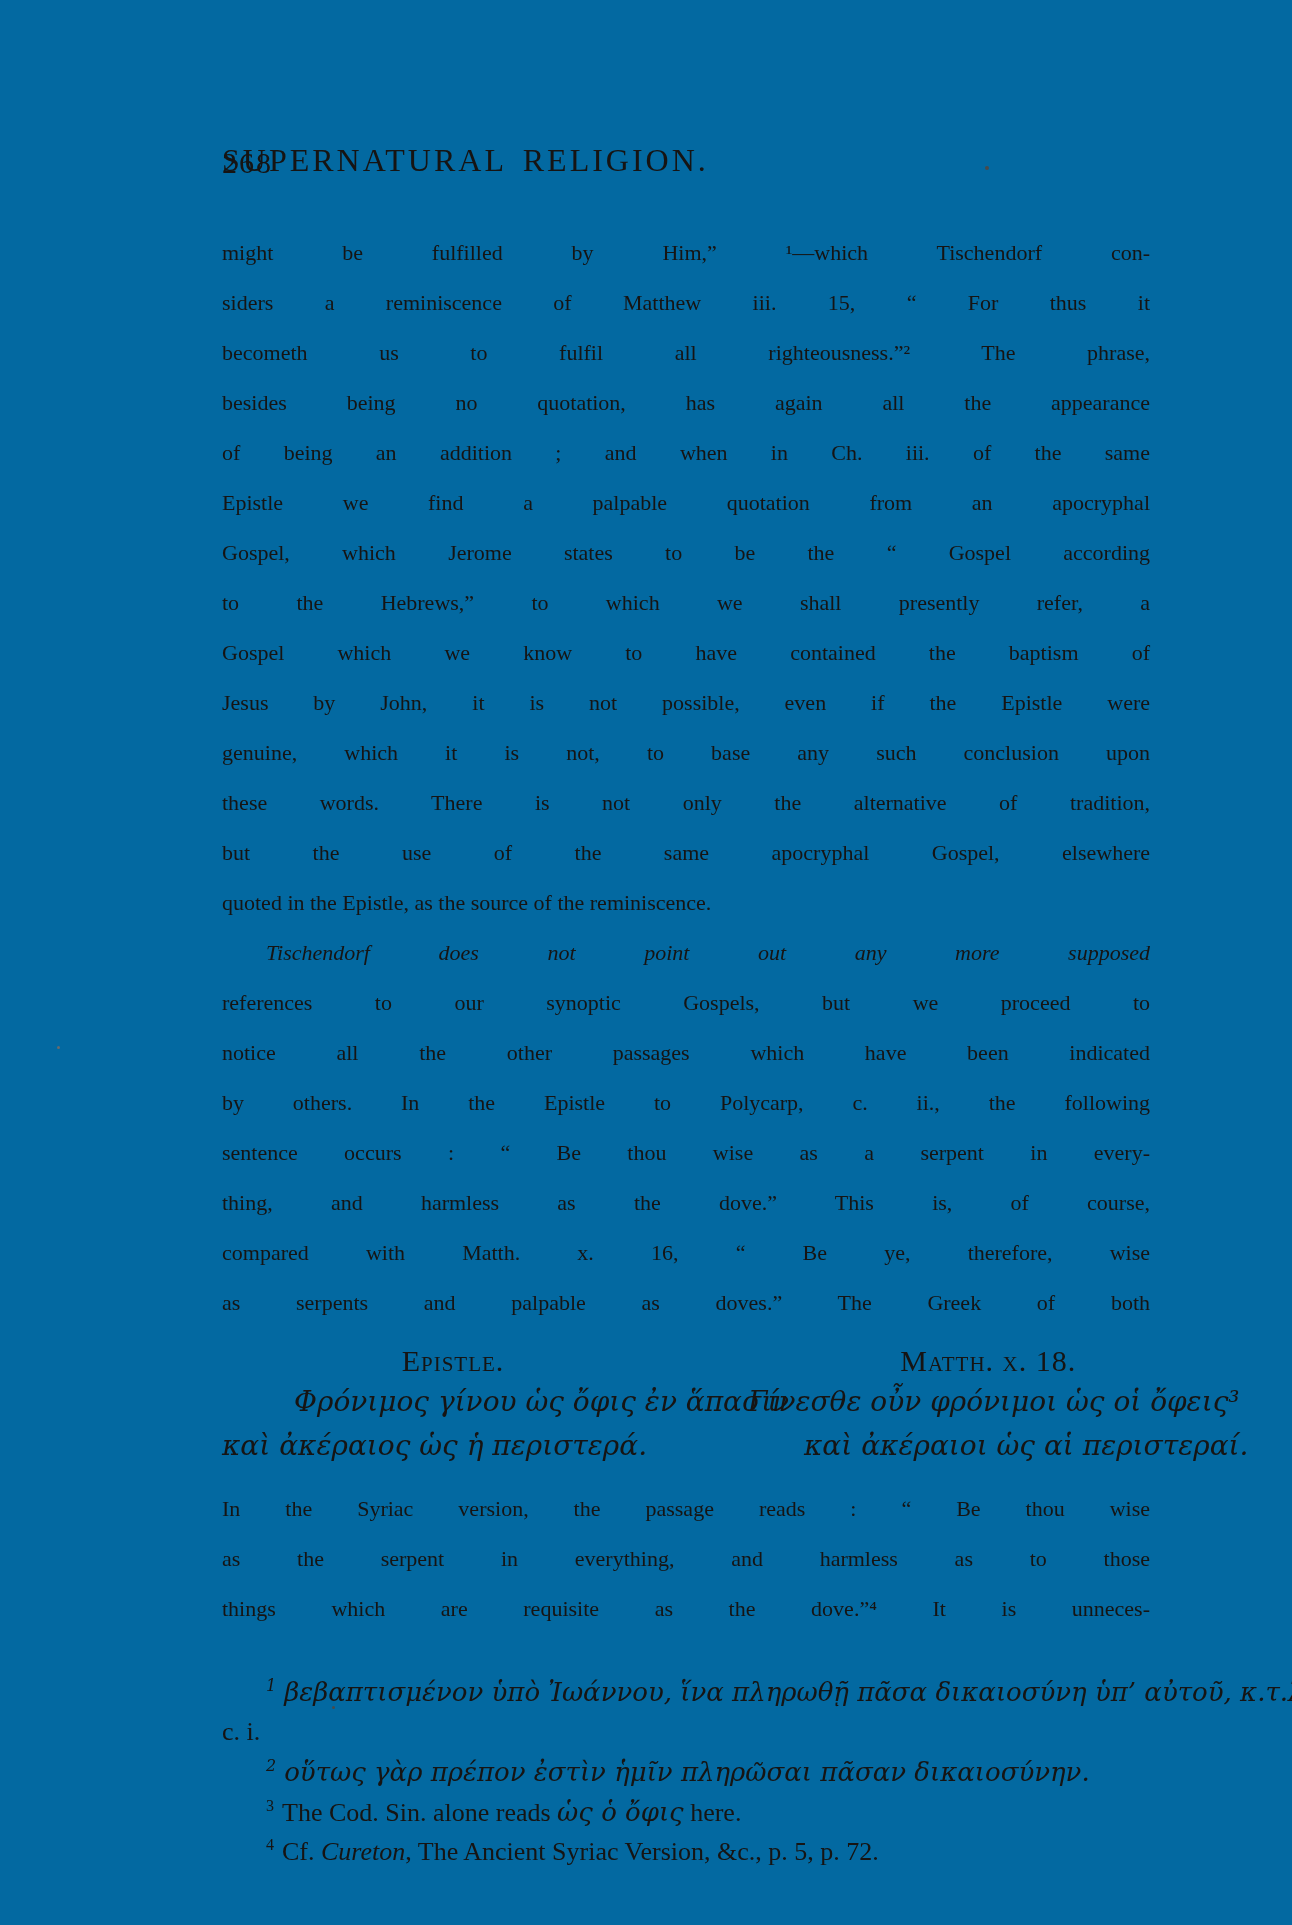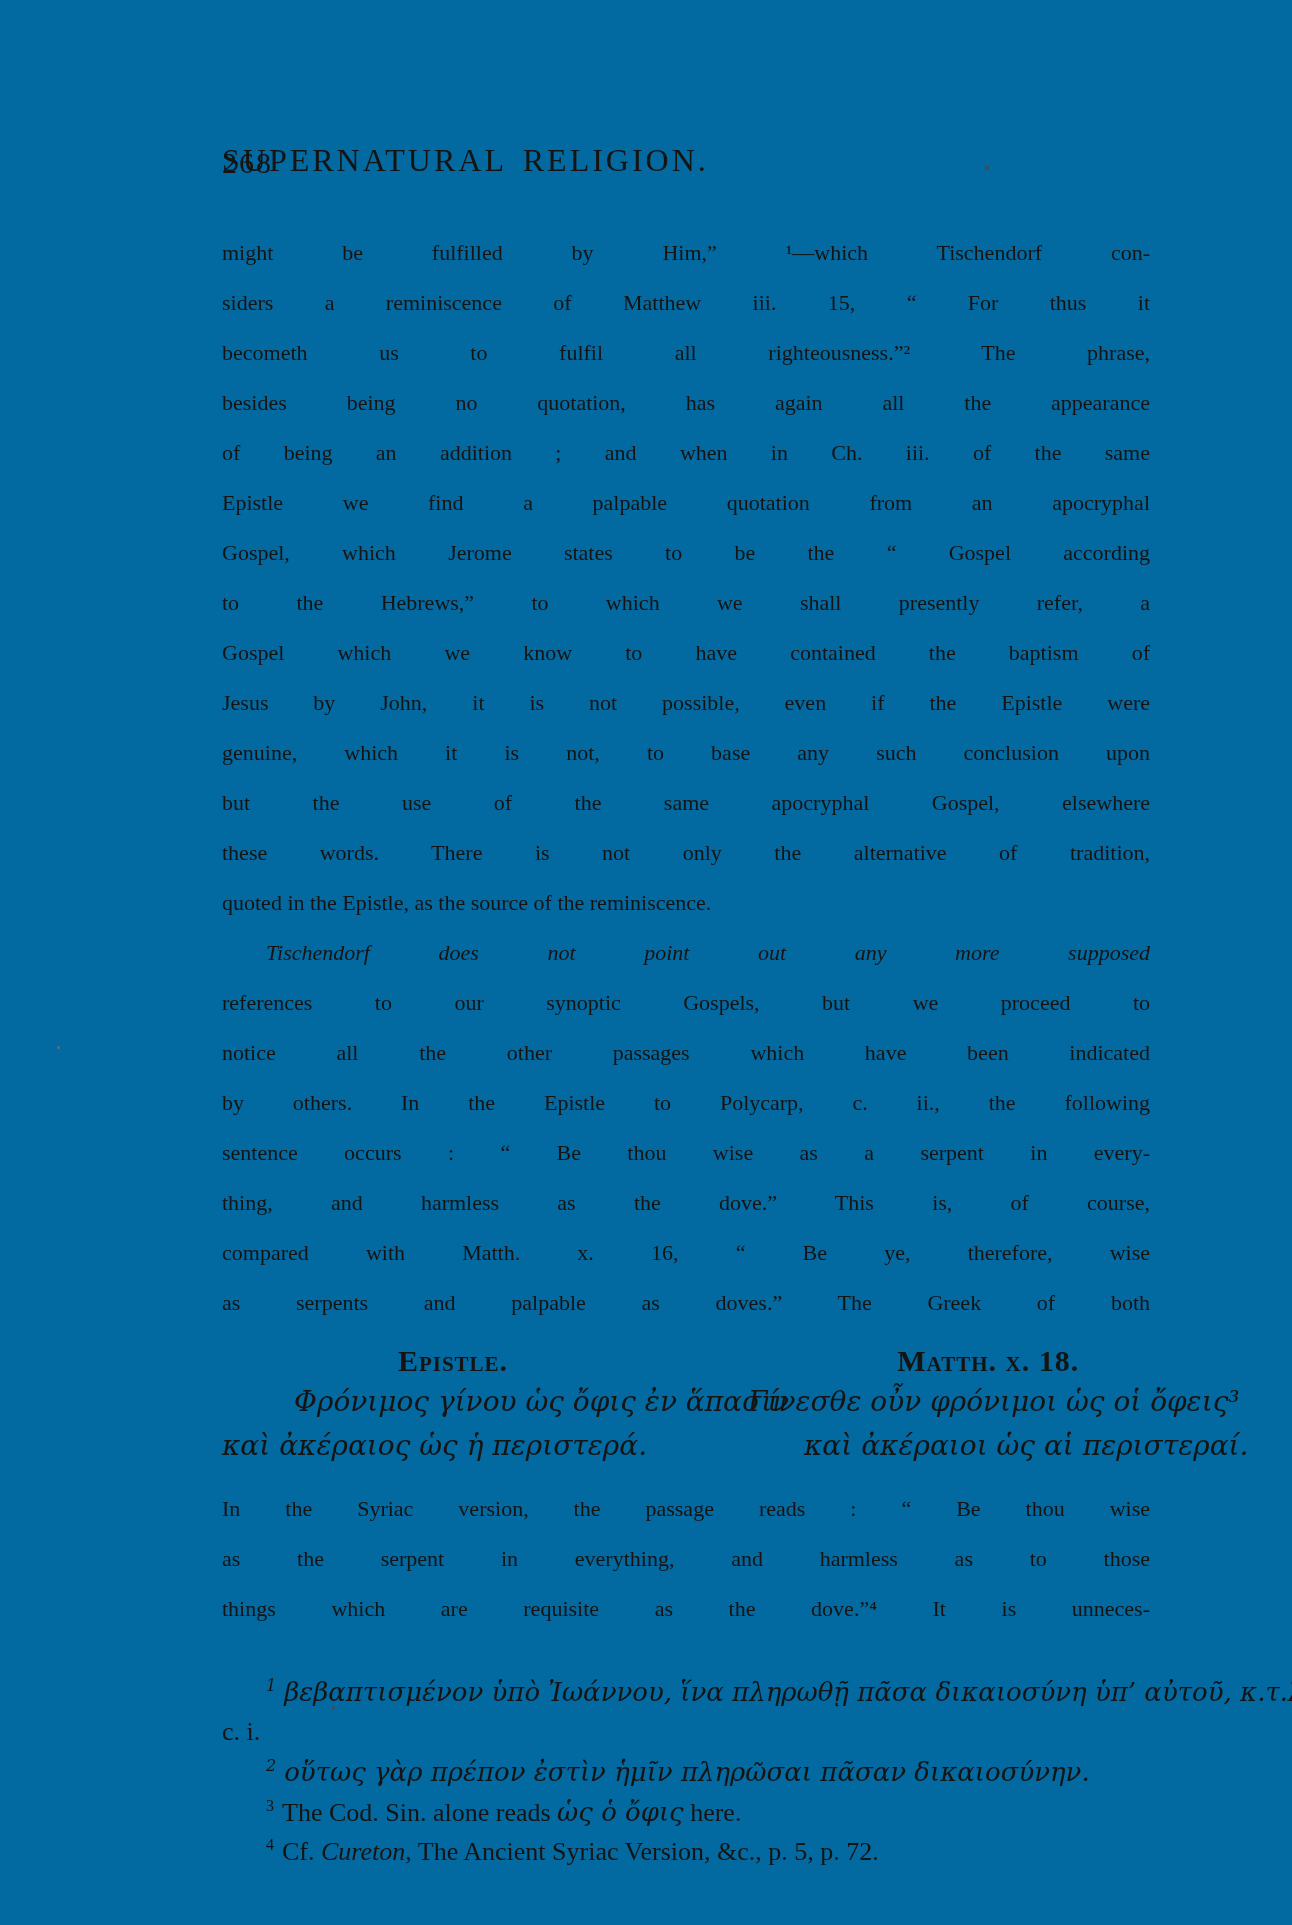--- a/index.html
+++ b/index.html
@@ -58,21 +58,20 @@
     background: #1a1a1a;
     height: 92px;
     margin-top: 14px;
   }
   .greek-header {
     font-variant: small-caps;
     font-size: 30px;
     line-height: 38px;
     text-align: center;
     letter-spacing: 1px;
-    font-weight: bold;
   }
   .greek-line {
     font-size: 28px;
     line-height: 44px;
     white-space: nowrap;
     font-style: italic;
     font-family: "DejaVu Serif", serif;
   }
   .gl-left1  { padding-left: 72px; }
   .gl-left2  { padding-left: 0; }
@@ -124,22 +123,22 @@
     <div class="line">siders a reminiscence of Matthew iii. 15, “ For thus it</div>
     <div class="line">becometh us to fulfil all righteousness.”²  The phrase,</div>
     <div class="line">besides being no quotation, has again all the appearance</div>
     <div class="line">of being an addition ; and when in Ch. iii. of the same</div>
     <div class="line">Epistle we find a palpable quotation from an apocryphal</div>
     <div class="line">Gospel, which Jerome states to be the “ Gospel according</div>
     <div class="line">to the Hebrews,” to which we shall presently refer, a</div>
     <div class="line">Gospel which we know to have contained the baptism of</div>
     <div class="line">Jesus by John, it is not possible, even if the Epistle were</div>
     <div class="line">genuine, which it is not, to base any such conclusion upon</div>
+    <div class="line">these words.  There is not only the alternative of tradition,</div>
     <div class="line">but the use of the same apocryphal Gospel, elsewhere</div>
-    <div class="line">these words.  There is not only the alternative of tradition,</div>
     <div class="line last">quoted in the Epistle, as the source of the reminiscence.</div>
 
     <div class="line indent">Tischendorf does not point out any more supposed</div>
     <div class="line">references to our synoptic Gospels, but we proceed to</div>
     <div class="line">notice all the other passages which have been indicated</div>
     <div class="line">by others.  In the Epistle to Polycarp, c. ii., the following</div>
     <div class="line">sentence occurs : “ Be thou wise as a serpent in every-</div>
     <div class="line">thing, and harmless as the dove.”  This is, of course,</div>
     <div class="line">compared with Matth. x. 16, “ Be ye, therefore, wise</div>
     <div class="line">as serpents and palpable as doves.”  The Greek of both</div>

